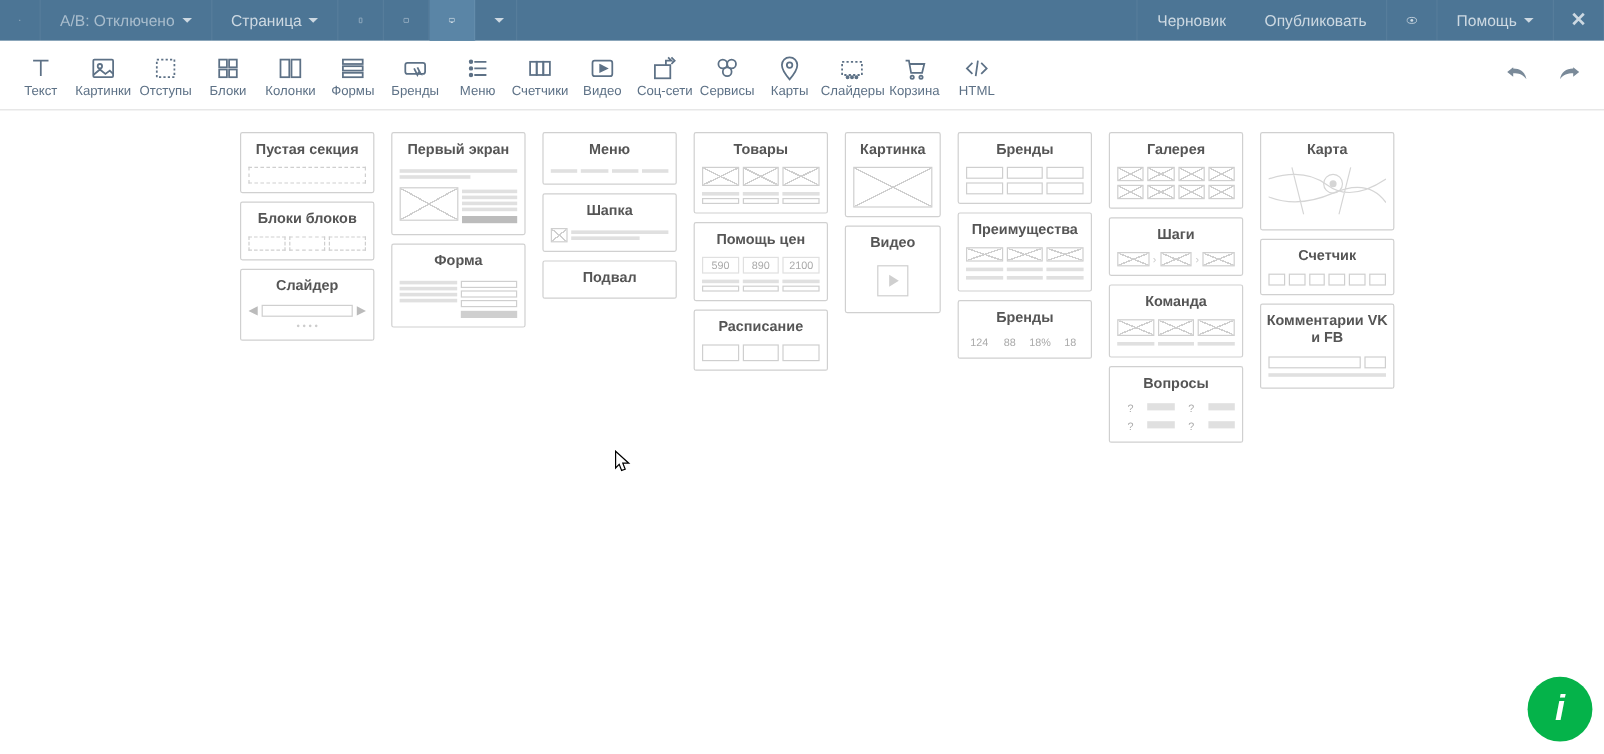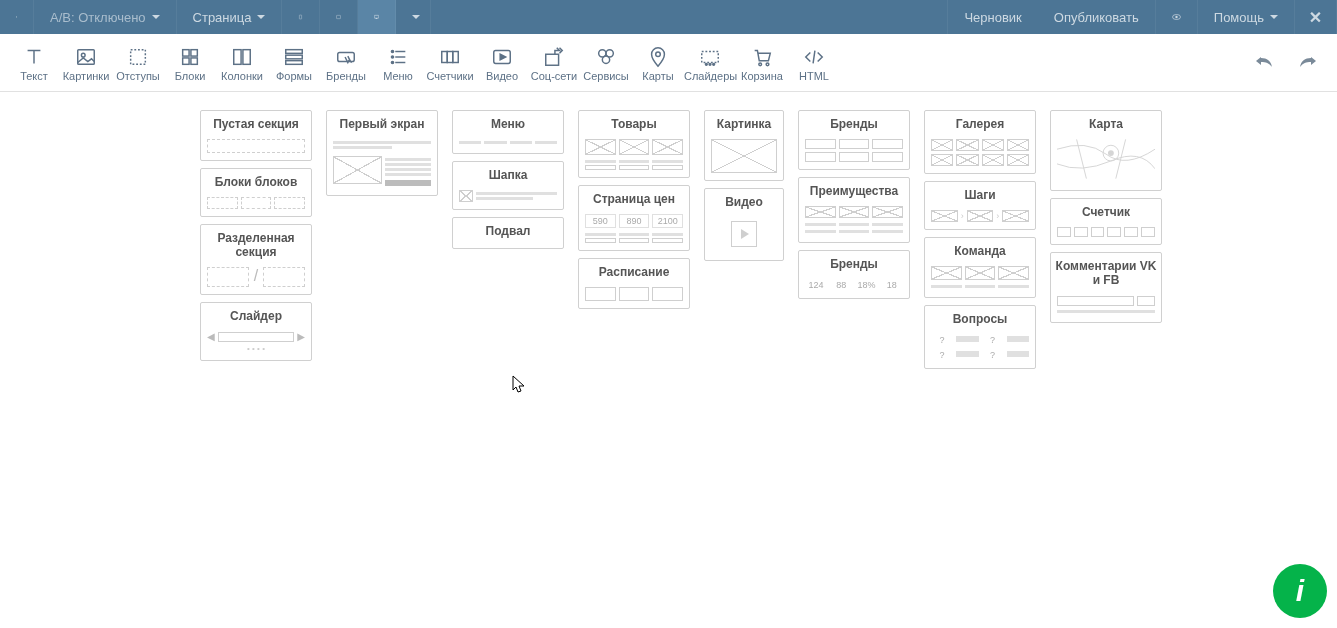--- a/index.html
+++ b/index.html
@@ -299,30 +299,20 @@
       <div class="card-title">Блоки блоков</div>
       <div class="card-body">
           <div class="row">
             <div class="dotborder" style="height:12px"></div>
             <div class="dotborder" style="height:12px"></div>
             <div class="dotborder" style="height:12px"></div>
           </div>
         </div>
     </div>
     <div class="card">
-      <div class="card-title">Разделенная секция</div>
-      <div class="card-body">
-          <div class="row">
-            <div class="dotborder" style="height:20px"></div>
-            <div style="width:8px;flex:none;text-align:center;color:#bbb">/</div>
-            <div class="dotborder" style="height:20px"></div>
-          </div>
-        </div>
-    </div>
-    <div class="card">
       <div class="card-title">Слайдер</div>
       <div class="card-body">
           <div class="row" style="align-items:center">
             <span style="flex:none;color:#bbb;font-size:10px">◀</span>
             <div class="boxx" style="height:10px"></div>
             <span style="flex:none;color:#bbb;font-size:10px">▶</span>
           </div>
           <div style="text-align:center;color:#ccc;font-size:8px;margin-top:2px">• • • •</div>
         </div>
     </div>
@@ -340,20 +330,39 @@
             <div>
               <div class="line"></div>
               <div class="line"></div>
               <div class="line"></div>
               <div class="line"></div>
               <div class="line" style="background:#bcbcbc;height:6px;margin-top:4px"></div>
             </div>
           </div>
       </div>
     </div>
+    <div class="card">
+      <div class="card-title">Форма</div>
+      <div class="card-body">
+        <div class="row">
+            <div>
+              <div class="line"></div>
+              <div class="line"></div>
+              <div class="line"></div>
+              <div class="line"></div>
+            </div>
+            <div>
+              <div class="boxx" style="height:6px;margin:2px 0"></div>
+              <div class="boxx" style="height:6px;margin:2px 0"></div>
+              <div class="boxx" style="height:6px;margin:2px 0"></div>
+              <div style="height:6px;background:#cfcfcf;margin-top:3px"></div>
+            </div>
+          </div>
+      </div>
+    </div>
   </div>
 
   <div class="col">
     <div class="card">
       <div class="card-title">Меню</div>
       <div class="card-body">
           <div class="row">
             <div class="line"></div>
             <div class="line"></div>
             <div class="line"></div>
@@ -393,21 +402,21 @@
             <div class="line"></div>
           </div>
         <div class="row">
             <div class="boxx" style="height:5px"></div>
             <div class="boxx" style="height:5px"></div>
             <div class="boxx" style="height:5px"></div>
           </div>
       </div>
     </div>
     <div class="card">
-      <div class="card-title">Страница цен</div>
+      <div class="card-title">Помощь цен</div>
       <div class="card-body">
         <div class="row">
           <div class="tiny">590</div>
           <div class="tiny">890</div>
           <div class="tiny">2100</div>
         </div>
         <div class="row" style="margin-top:3px">
             <div class="line"></div>
             <div class="line"></div>
             <div class="line"></div>

